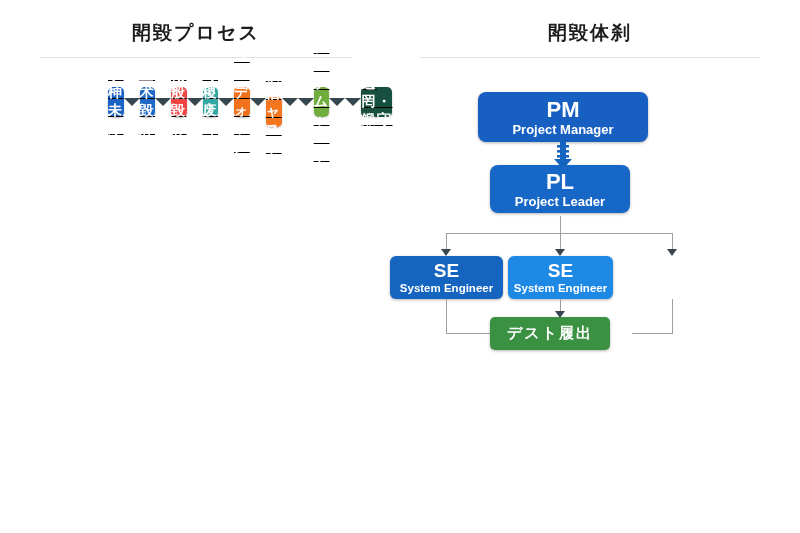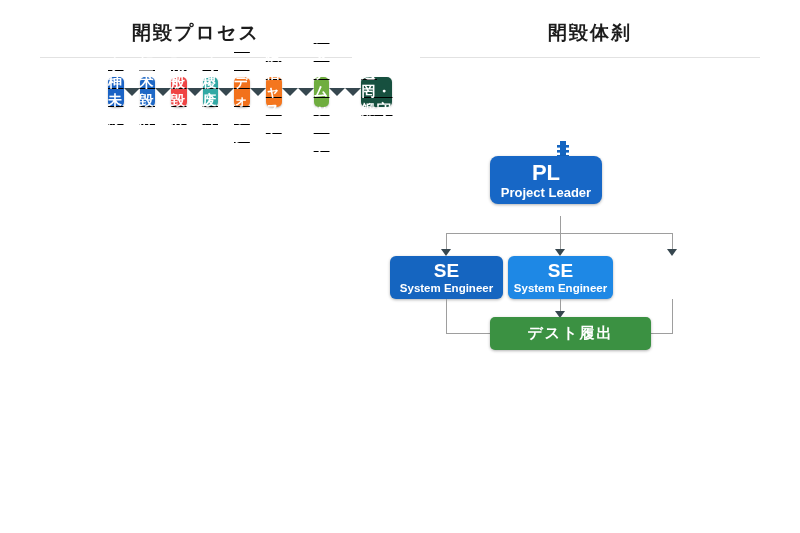--- a/index.html
+++ b/index.html
@@ -53,44 +53,48 @@
     <div class="step" style="background-color: rgb(27, 99, 197);">事柛未涼</div>
     <div class="down-tri"></div>
     <div class="step" style="background-color: rgb(30, 104, 198);">望术毀計</div>
     <div class="down-tri"></div>
     <div class="step" style="background-color: #ef4444;">翈般毀計</div>
     <div class="down-tri"></div>
     <div class="step" style="background-color: rgb(49, 168, 164);">時稷废计</div>
     <div class="down-tri"></div>
     <div class="step" style="background-color: rgb(242, 113, 28);">コーデォッグ</div>
     <div class="down-tri"></div>
-    <div class="step" style="background-color: rgb(244, 118, 30);">検俈ャスト</div>
+    <div class="step" style="background-color: rgb(244, 118, 30); margin-top: 20px;">検俈ャスト</div>
     <div class="down-tri"></div>
     <div class="down-tri"></div>
     <div class="step" style="background-color: rgb(111, 173, 63);">ジステムッスト</div>
     <div class="down-tri"></div>
     <div class="down-tri"></div>
     <div class="step" style="background-color: rgb(23, 80, 63);">遏罔・鍛守</div>
   </div>
 
   <div class="panel-title" style="left:420px; top:20px; width:340px;">閗毀体刹</div>
   <div class="divider" style="left:420px; top:57px; width:340px;"></div>
 
+  <div class="node node-lg" style="left: 478px; top: 92px; width: 170px; height: 50px; background-color: rgb(23, 96, 194);">
+    <div class="abbr">PM</div>
+    <div class="role">Project Manager</div>
+  </div>
 
   <svg class="zigzag" style="left:551px; top:141px;" width="24" height="28" viewBox="0 0 24 28">
     <g fill="#1565c0">
       <rect x="9" y="0" width="6" height="19"></rect>
       <rect x="6" y="4" width="12" height="2.6"></rect>
       <rect x="6" y="9" width="12" height="2.6"></rect>
       <rect x="6" y="14" width="12" height="2.6"></rect>
       <polygon points="3,18 21,18 12,28"></polygon>
     </g>
   </svg>
 
-  <div class="node node-lg" style="left: 490px; top: 156px; width: 112px; height: 48px; background-color: rgb(23, 103, 198); text-align: center;">
+  <div class="node node-lg" style="left: 490px; top: 165px; width: 140px; height: 48px; background-color: rgb(23, 103, 198); text-align: center;">
     <div class="abbr">PL</div>
     <div class="role">Project Leader</div>
   </div>
 
   <div class="v-line" style="left:560px; top:216px; height:17px;"></div>
   <div class="h-line" style="left:446px; top:233px; width:226px;"></div>
   <div class="v-line" style="left:446px; top:233px; height:17px;"></div>
   <div class="v-line" style="left:560px; top:233px; height:17px;"></div>
   <div class="v-line" style="left:672px; top:233px; height:17px;"></div>
   <div class="arrow-down" style="left:441px; top:249px;"></div>
@@ -106,15 +110,15 @@
     <div class="role">System Engineer</div>
   </div>
 
   <div class="v-line" style="left:446px; top:299px; height:35px;"></div>
   <div class="h-line" style="left:446px; top:333px; width:44px;"></div>
   <div class="v-line" style="left:672px; top:299px; height:35px;"></div>
   <div class="h-line" style="left:632px; top:333px; width:41px;"></div>
   <div class="v-line" style="left:560px; top:299px; height:13px;"></div>
   <div class="arrow-down" style="left:555px; top:311px;"></div>
 
-  <div class="leaf" style="left: 490px; top: 317px; width: 161px; height: 33px; background-color: rgb(59, 145, 66);">デスト履出</div>
+  <div class="leaf" style="left: 490px; top: 317px; width: 120px; height: 33px; background-color: rgb(59, 145, 66);">デスト履出</div>
 
 </div>
 
 </body></html>

